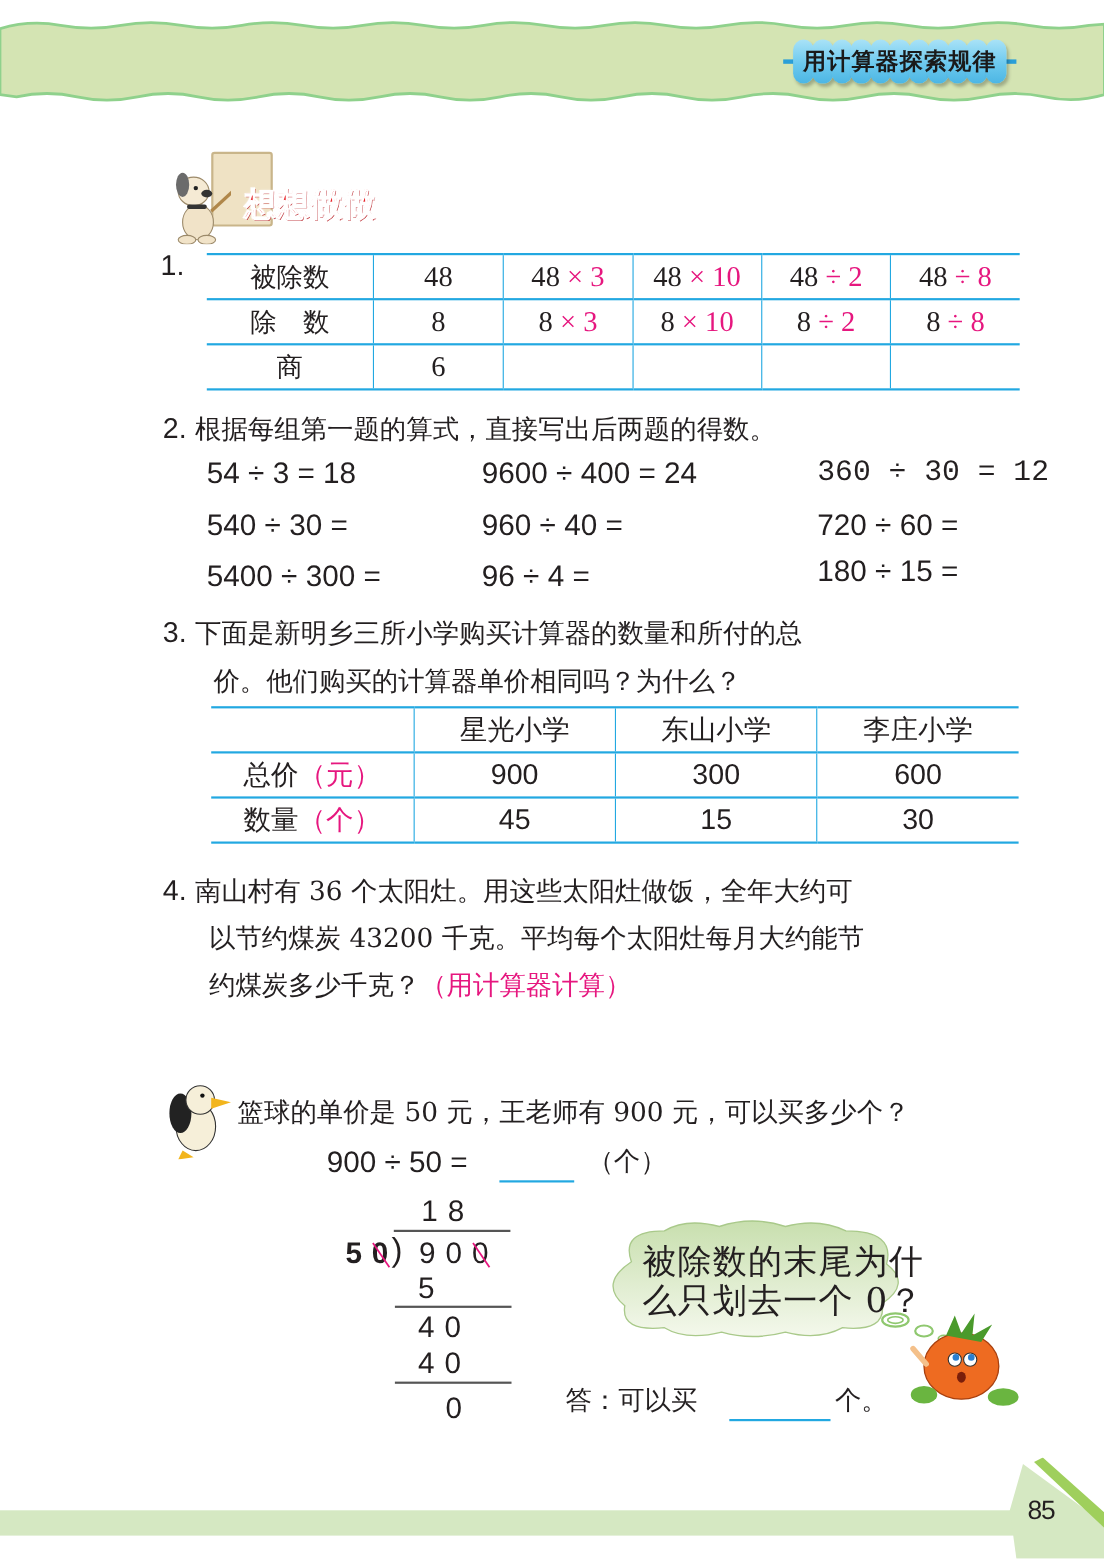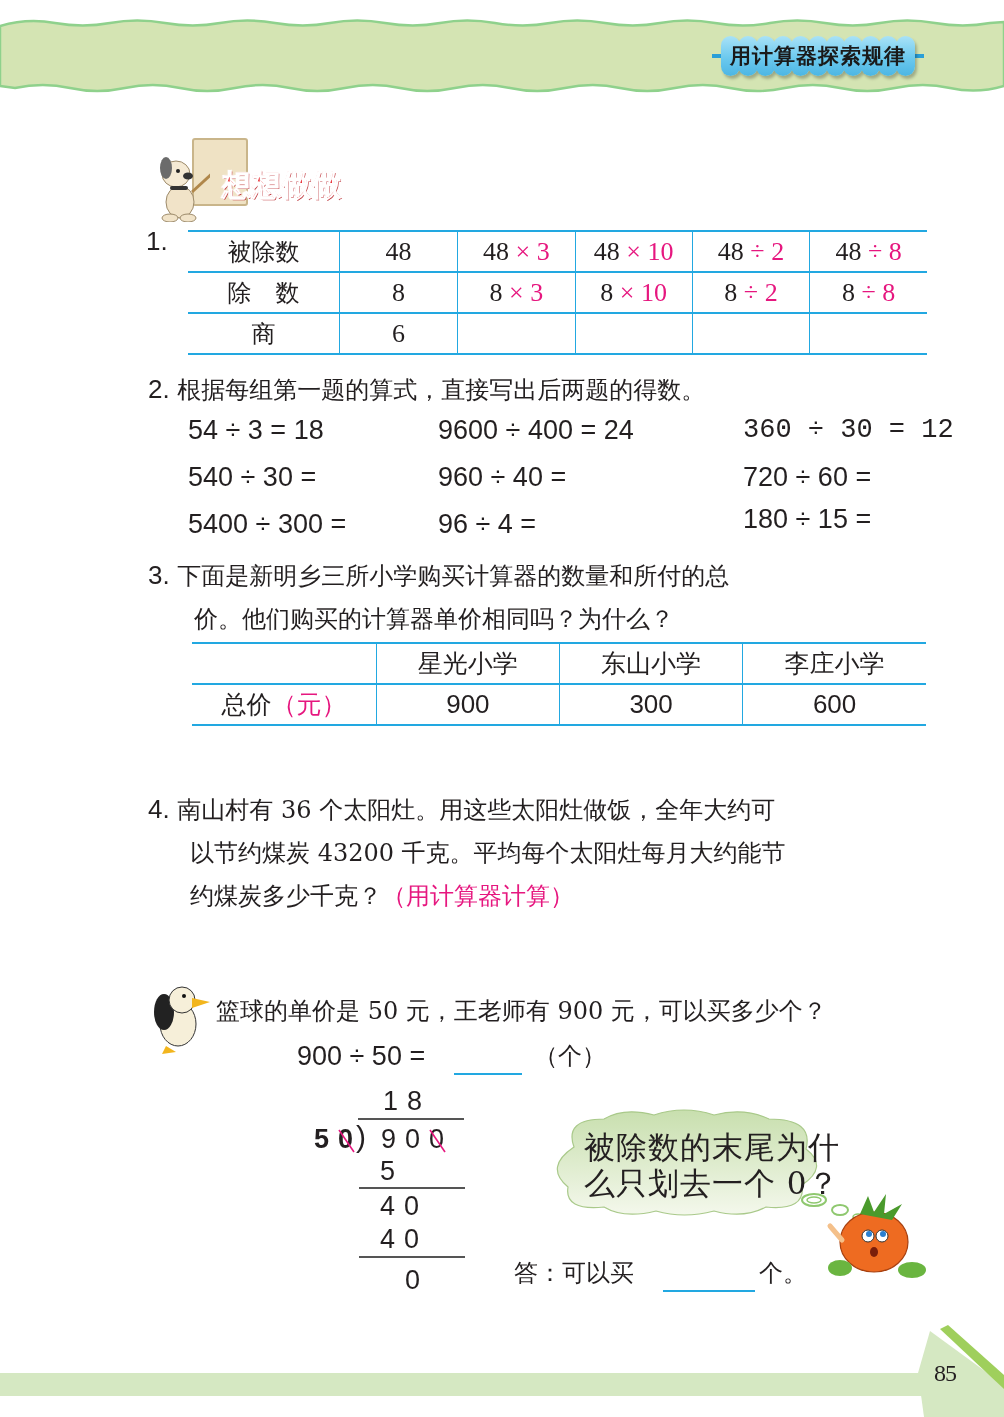--- a/index.html
+++ b/index.html
@@ -49,21 +49,21 @@
   .blank-line { position: absolute; height: 2px; background: #22a8e1; }
   .ldiv { position: absolute; font-family: "Liberation Sans", sans-serif; font-size: 27px; letter-spacing: 9px; white-space: nowrap; }
   .hr { position: absolute; height: 1.5px; background: #555; }
   .cloud { position: absolute; left: 544px; top: 1107px; width: 286px; height: 112px; }
   .cloud-text { position: absolute; left: 584px; top: 1129px; font-size: 31px; line-height: 36px; letter-spacing: 1px; }
   .tomato { position: absolute; left: 812px; top: 1190px; width: 120px; height: 95px; }
 
   
   .footer-band { position: absolute; left: 0; top: 1373px; width: 940px; height: 23px; background: #d5e8c2; }
   .footer-tab { position: absolute; left: 900px; top: 1325px; width: 104px; height: 92px; }
-  .page-number { position: absolute; left: 934px; top: 1360px; font-family: Liberation Serif, serif; font-size: 24px; letter-spacing: -1px; color: #231f20; }
+  .page-number { position: absolute; left: 934px; top: 1360px; font-family: Liberation Sans, sans-serif; font-size: 24px; letter-spacing: -1px; color: #231f20; }
 </style>
 </head>
 <body>
 
 <svg class="header-band" viewBox="0 0 1004 110" preserveAspectRatio="none">
   <path d="M0,26 Q27,18 55,23 T110,23 T165,23 T220,23 T275,23 T330,23 T385,23 T440,23 T495,23 T550,23 T605,23 T660,23 T715,23 T770,23 T825,23 T880,23 T935,23 T990,23 L1004,22 L1004,86 Q977,94 950,88 T895,88 T840,88 T785,88 T730,88 T675,88 T620,88 T565,88 T510,88 T455,88 T400,88 T345,88 T290,88 T235,88 T180,88 T125,88 T70,88 T15,88 L0,86 Z" fill="#d4e4b3" stroke="#8fd18c" stroke-width="2.5"></path>
 </svg>
 
 <div class="chapter-tag">
   <div class="chapter-rod"></div>
@@ -155,20 +155,26 @@
     <td class="cs">星光小学</td>
     <td class="cs">东山小学</td>
     <td class="cs">李庄小学</td>
   </tr>
   <tr>
     <td><span>总价</span><span class="pink">（元）</span></td>
     <td class="n">900</td>
     <td class="n">300</td>
     <td class="n">600</td>
   </tr>
+  <tr>
+    <td><span>数量</span><span class="pink">（个）</span></td>
+    <td class="n">45</td>
+    <td class="n">15</td>
+    <td class="n">30</td>
+  </tr>
 </tbody>
   </table>
 
 <div class="q-text" style="left:148px; top:787px;">
   <span class="num" style="font-size:26px;">4.</span>
   <span>南山村有 36 个太阳灶。用这些太阳灶做饭，全年大约可</span>
 </div>
 <div class="q-text" style="left:190px; top:831px;text-align:center;">以节约煤炭 43200 千克。平均每个太阳灶每月大约能节</div>
 <div class="q-text" style="left:190px; top:874px;">
   <span>约煤炭多少千克？</span><span class="pink">（用计算器计算）</span>

